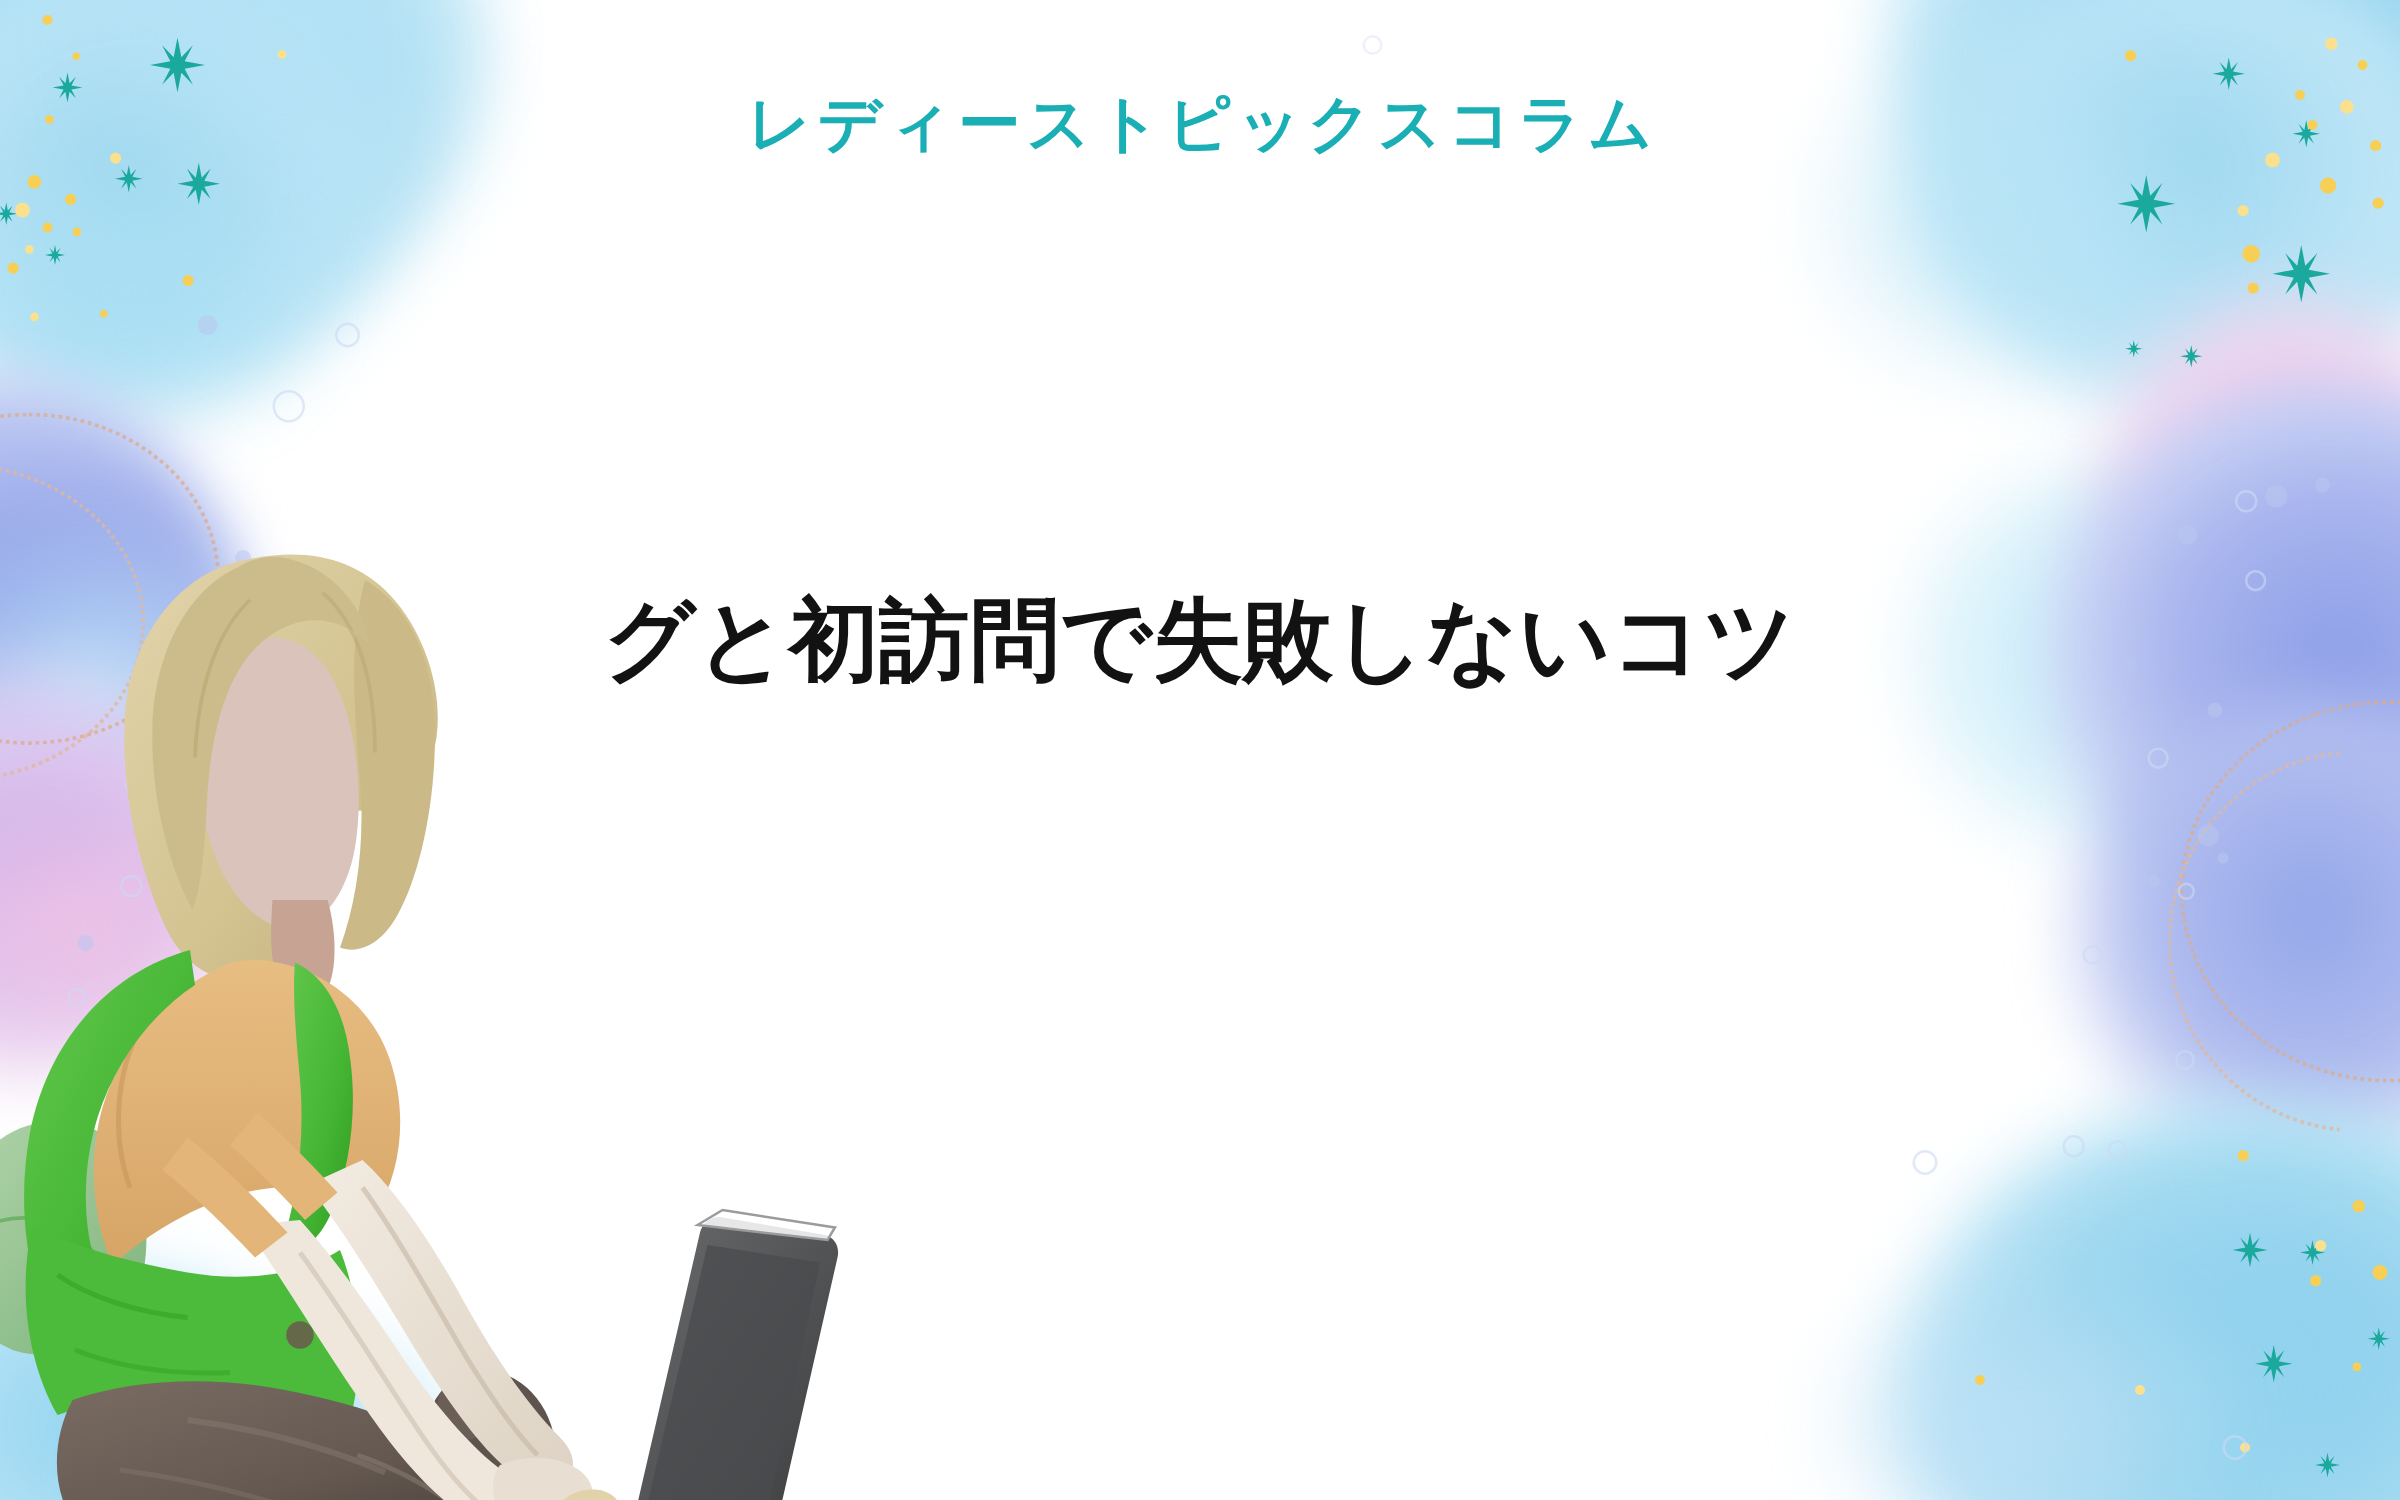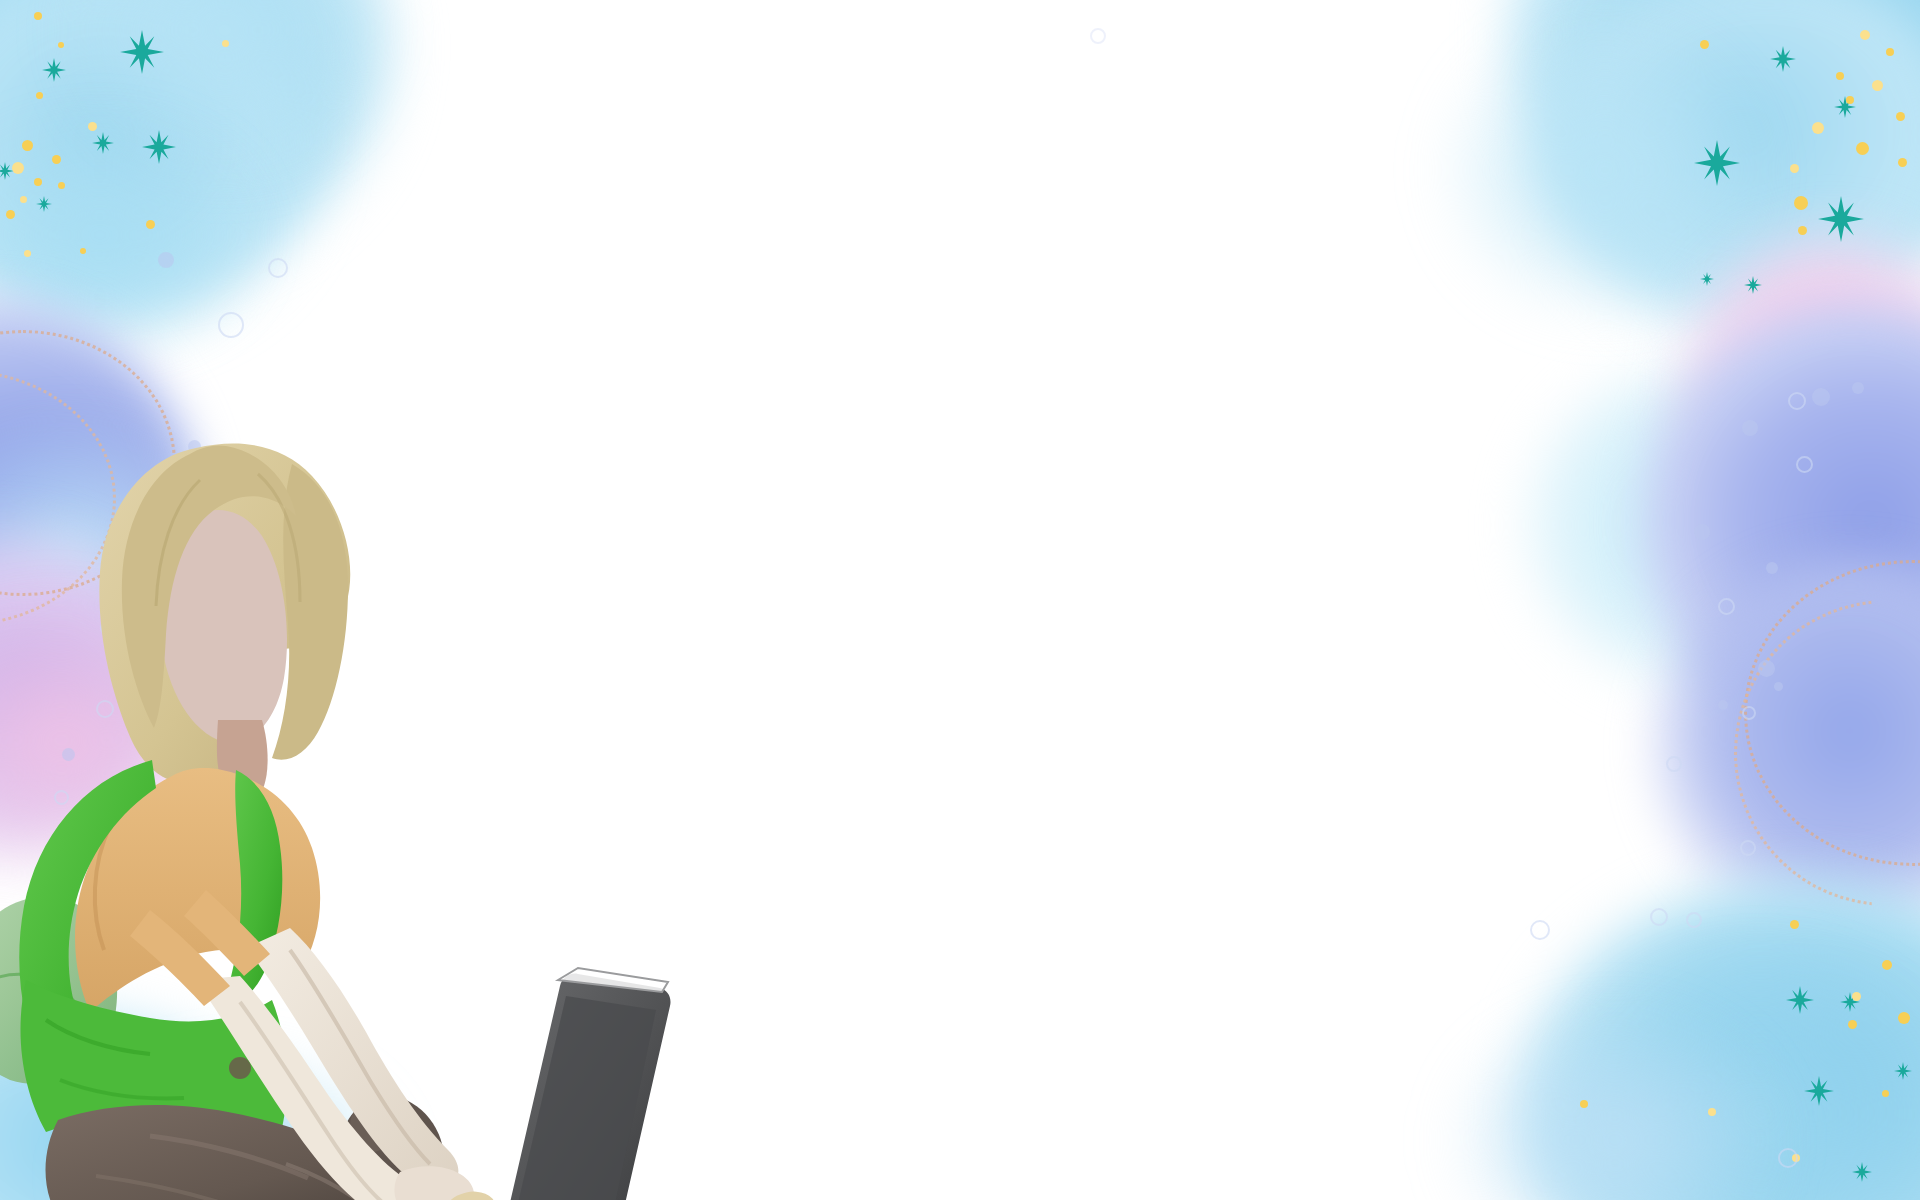--- a/index.html
+++ b/index.html
@@ -402,17 +402,19 @@
       <path d="M558 560 L 578 548 L 668 562 L 662 572 Z" fill="none" stroke="#9a9b9d" stroke-width="2"></path>
 
       <path d="M452 808 C 470 792, 500 782, 530 784 L 626 800 C 640 802, 644 812, 634 818
                L 520 832 C 492 836, 466 826, 452 808 Z" fill="#55575a"></path>
       <path d="M470 806 C 492 796, 520 794, 546 798 L 612 808" fill="none" stroke="#7c7e81" stroke-width="3" opacity=".6"></path>
 
       <circle cx="240" cy="648" r="11" fill="#6b5a4c" opacity=".85"></circle>
     </svg>
   </div>
 
+  <div id="kicker">レディーストピックスコラム</div>
 
   <div id="title">
+    <span class="ln">グと初訪問で失敗しないコツ</span>
   </div>
 
 </div>
 
 </body></html>

